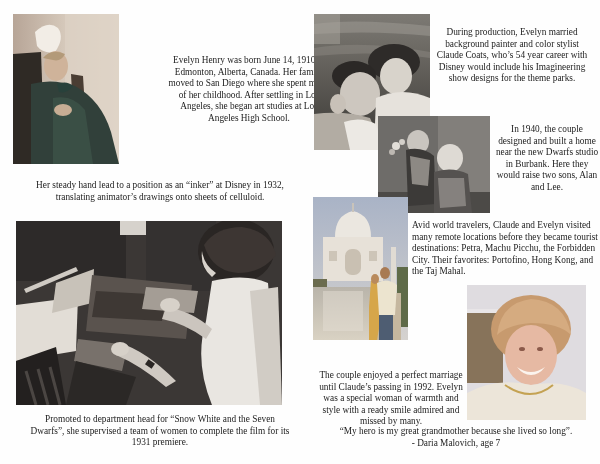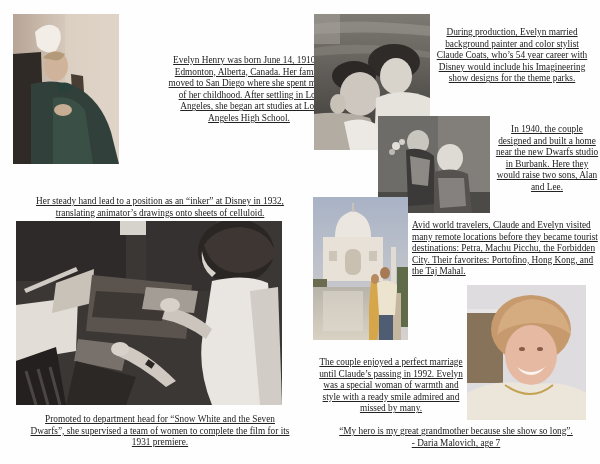--- a/index.html
+++ b/index.html
@@ -9,21 +9,20 @@
       position: relative;
       font-family: "Liberation Serif", "DejaVu Serif", serif;
       color: #1e1e1e;
     }
     .caption {
       position: absolute;
       text-align: center;
       font-size: 9.3px;
       line-height: 11.6px;
       color: #222;
-      text-decoration: underline;
     }
     .caption.left-align { text-align: left; }
     .photo { position: absolute; overflow: hidden; }
     .photo svg { display: block; width: 100%; height: 100%; }
   </style>
 </head>
 <body>
 
 <div class="photo" style="left:13px; top:14px; width:106px; height:150px;">
   <svg viewBox="0 0 106 150" preserveAspectRatio="none">
@@ -51,21 +50,21 @@
     <path d="M40 84 Q60 80 72 96 L80 150 L40 150 Z" fill="#3d5249" opacity="0.8"></path>
 
     <path d="M44 70 Q54 66 60 72 Q54 80 46 78 Z" fill="#28413b"></path>
 
     <ellipse cx="50" cy="96" rx="9" ry="6" fill="#c7ad94"></ellipse>
   </svg>
 </div>
 
 <div class="caption" style="left:124px; top:55px; width:164px;margin-left:43px;">Evelyn Henry was born June 14, 1910 in Edmonton, Alberta, Canada. Her family moved to San Diego where she spent much of her childhood. After settling in Los Angeles, she began art studies at Los Angeles High School.</div>
 
-<div class="caption" style="left:28px; top:196px; width:264px;">Her steady hand lead to a position as an “inker” at Disney in 1932, translating animator’s drawings onto sheets of celluloid.</div>
+<div class="caption" style="left:28px; top:180px; width:264px;">Her steady hand lead to a position as an “inker” at Disney in 1932, translating animator’s drawings onto sheets of celluloid.</div>
 
 <div class="photo" style="left:16px; top:221px; width:266px; height:184px;">
   <svg viewBox="0 0 266 184" preserveAspectRatio="none">
     <rect width="266" height="184" fill="#3b3735"></rect>
 
     <rect x="0" y="0" width="110" height="60" fill="#2d2a29"></rect>
     <rect x="104" y="0" width="26" height="14" fill="#d6d2cc"></rect>
     <rect x="130" y="0" width="70" height="70" fill="#343130"></rect>
 
     <path d="M8 68 L60 46 L62 50 L10 72 Z" fill="#cfcac3"></path>
@@ -190,35 +189,35 @@
     <path d="M58 84 Q64 80 66 86 L68 120 L64 143 L56 143 L56 110 Z" fill="#d6a64a"></path>
     <ellipse cx="62" cy="82" rx="4" ry="5" fill="#b98a5c"></ellipse>
     <ellipse cx="72" cy="76" rx="5" ry="6" fill="#a87a53"></ellipse>
     <path d="M64 86 Q74 80 84 88 L82 118 L66 118 Z" fill="#ece4cf"></path>
     <rect x="66" y="118" width="14" height="25" fill="#4e5d72"></rect>
   </svg>
 </div>
 
 <div class="caption left-align" style="left:412px; top:220px; width:190px;">Avid world travelers, Claude and Evelyn visited many remote locations before they became tourist destinations: Petra, Machu Picchu, the Forbidden City. Their favorites: Portofino, Hong Kong, and the Taj Mahal.</div>
 
-<div class="caption" style="left:316px; top:357px; width:150px;">The couple enjoyed a perfect marriage until Claude’s passing in 1992. Evelyn was a special woman of warmth and style with a ready smile admired and missed by many.</div>
+<div class="caption" style="left:316px; top:370px; width:150px;">The couple enjoyed a perfect marriage until Claude’s passing in 1992. Evelyn was a special woman of warmth and style with a ready smile admired and missed by many.</div>
 
 <div class="photo" style="left:467px; top:285px; width:119px; height:135px;">
   <svg viewBox="0 0 119 135" preserveAspectRatio="none">
     <rect width="119" height="135" fill="#dfdce0"></rect>
     <rect x="0" y="28" width="36" height="70" fill="#87735a"></rect>
     <rect x="0" y="24" width="40" height="4" fill="#e8e5e7"></rect>
 
     <ellipse cx="64" cy="44" rx="40" ry="34" fill="#c79a6e"></ellipse>
     <path d="M30 50 Q34 18 64 14 Q98 16 104 50 Q92 38 64 38 Q40 40 30 50 Z" fill="#d5ab80"></path>
 
     <ellipse cx="64" cy="70" rx="26" ry="30" fill="#e6b9a3"></ellipse>
     <path d="M50 82 Q64 92 78 82 Q72 90 64 90 Q56 90 50 82 Z" fill="#fbf4ee"></path>
     <ellipse cx="55" cy="64" rx="3" ry="2" fill="#8b5a4a"></ellipse>
     <ellipse cx="73" cy="64" rx="3" ry="2" fill="#8b5a4a"></ellipse>
 
     <path d="M0 108 Q30 92 64 100 Q96 94 119 108 L119 135 L0 135 Z" fill="#ece5d9"></path>
     <path d="M38 100 Q64 118 86 100" fill="none" stroke="#c4a253" stroke-width="2"></path>
   </svg>
 </div>
 
-<div class="caption" style="left:312px; top:426px; width:288px;">“My hero is my great grandmother because she show so long”.</div>
+<div class="caption" style="left:312px; top:426px; width:288px;">“My hero is my great grandmother because she lived so long”.</div>
 <div class="caption" style="left:312px; top:438px; width:288px;">- Daria Malovich, age 7</div>
 
 </body></html>

